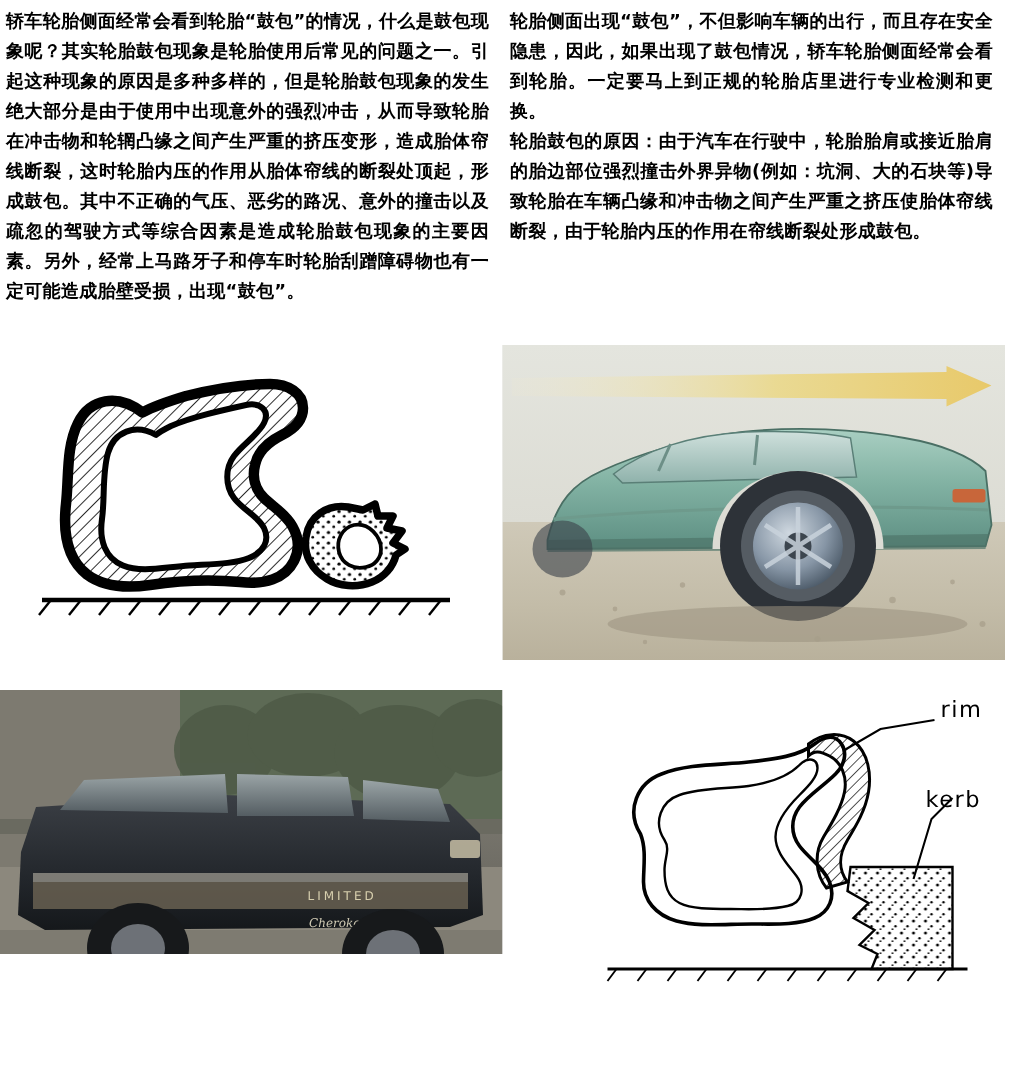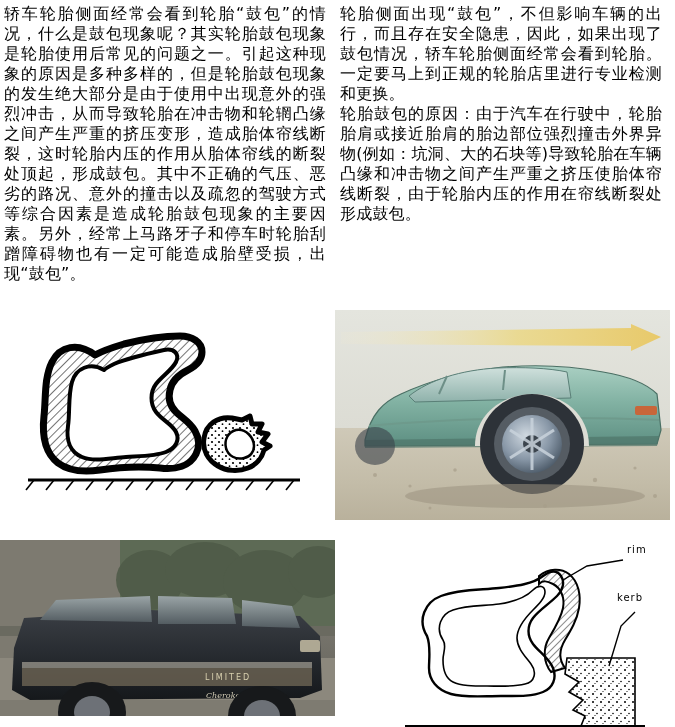--- a/index.html
+++ b/index.html
@@ -22,25 +22,26 @@
   }
   .text-columns {
     display: flex;
     flex-direction: row;
     gap: 14px;
     padding: 4px 6px 0 4px;
     box-sizing: border-box;
   }
   .col {
     width: 322px;
-    font-size: 16px;
+    font-size: 12px;
     line-height: 20px;
     text-align: justify;
     text-justify: inter-ideograph;
     letter-spacing: 0.2px;
+    font-weight: bold;
   }
   .col p {
     margin: 0;
     text-indent: 0;
   }
   .figures {
     position: relative;
     margin-top: 16px;
   }
   .fig-row {
@@ -90,21 +91,21 @@
   .fig-tyre2 {
     width: 335px;
     height: 215px;
     position: relative;
     background: #ffffff;
     margin-top: 10px;
   }
   .label {
     position: absolute;
     font-family: "DejaVu Sans", "Liberation Sans", sans-serif;
-    font-size: 10px;
+    font-size: 15px;
     color: #000;
     letter-spacing: 1px;
   }
 </style>
 </head>
 <body>
 
 <div class="page">
 
   <div class="text-columns">
@@ -367,17 +368,17 @@
             <line x1="236" y1="186" x2="230" y2="194"></line>
             <line x1="256" y1="186" x2="250" y2="194"></line>
             <line x1="276" y1="186" x2="270" y2="194"></line>
             <line x1="296" y1="186" x2="290" y2="194"></line>
           </g>
 
           <path d="M228 40 L252 26 L288 20" fill="none" stroke="#000" stroke-width="1.4"></path>
           <path d="M274 126 L286 86 L300 72" fill="none" stroke="#000" stroke-width="1.4"></path>
         </svg>
         <div class="label" style="left:292px; top:4px;">rim</div>
-        <div class="label" style="left:282px; top:52px;">kerb</div>
+        <div class="label" style="left:282px; top:64px;">kerb</div>
       </div>
     </div>
   </div>
 </div>
 
 </body></html>

